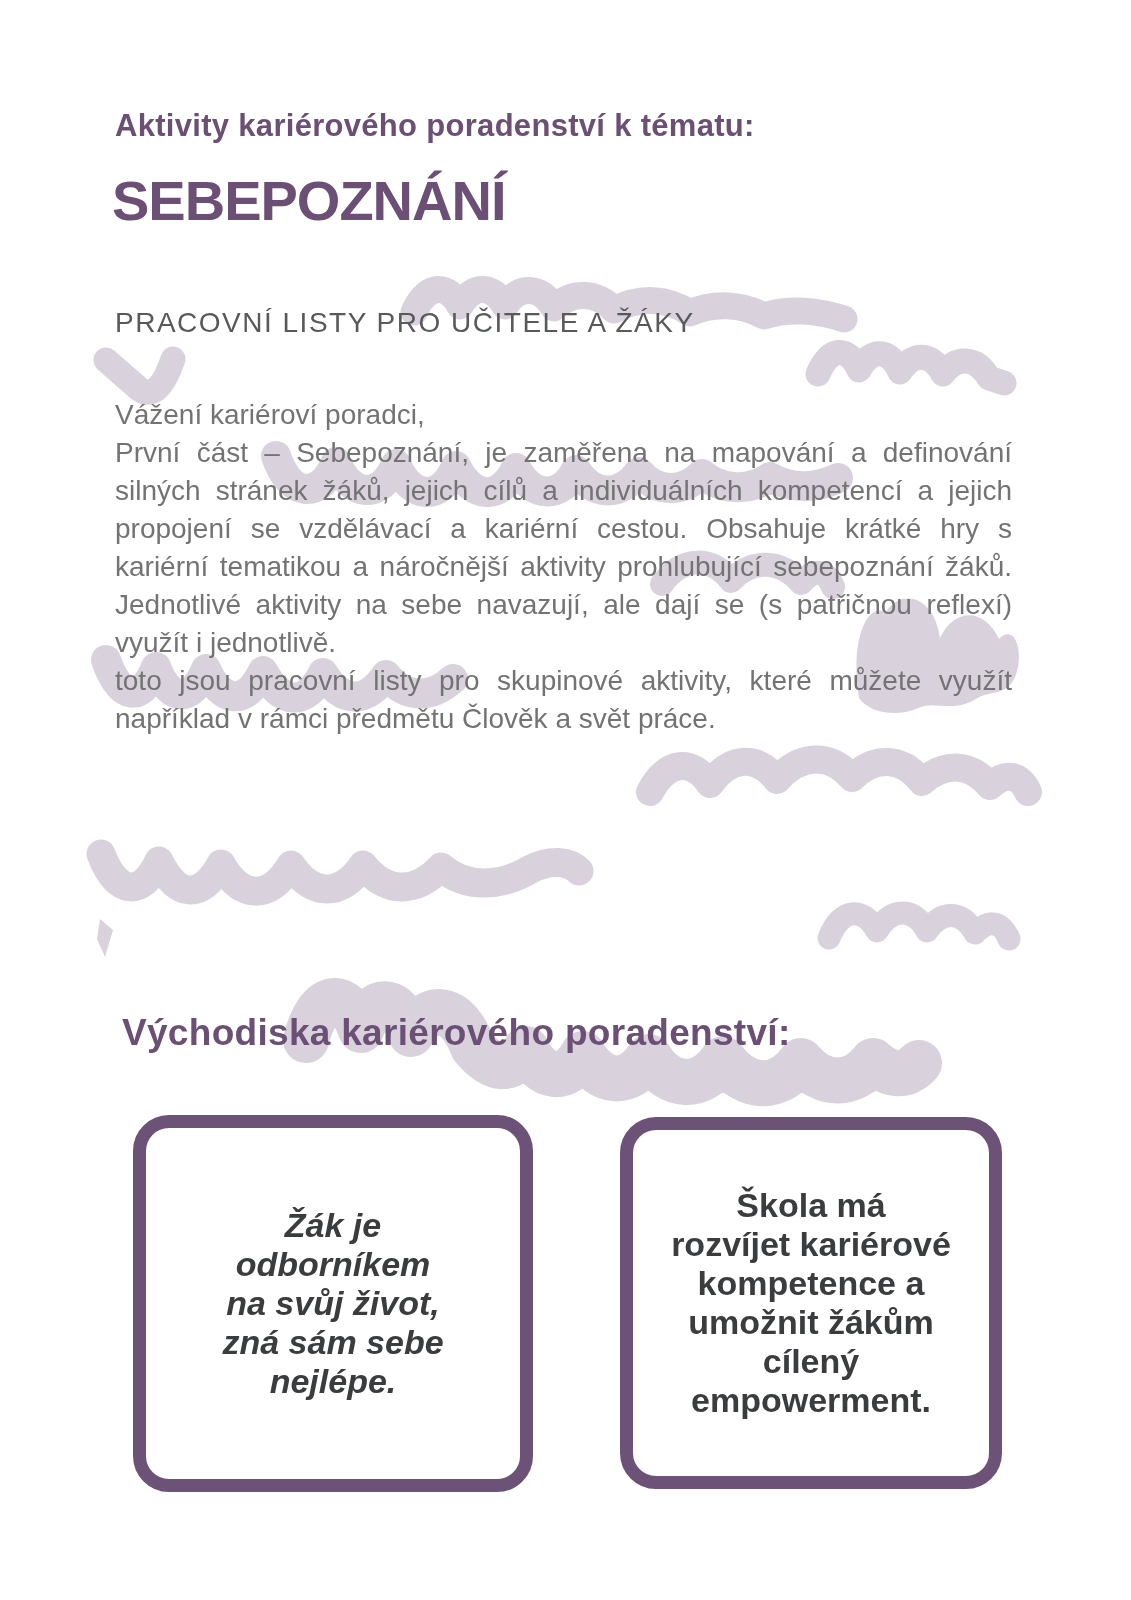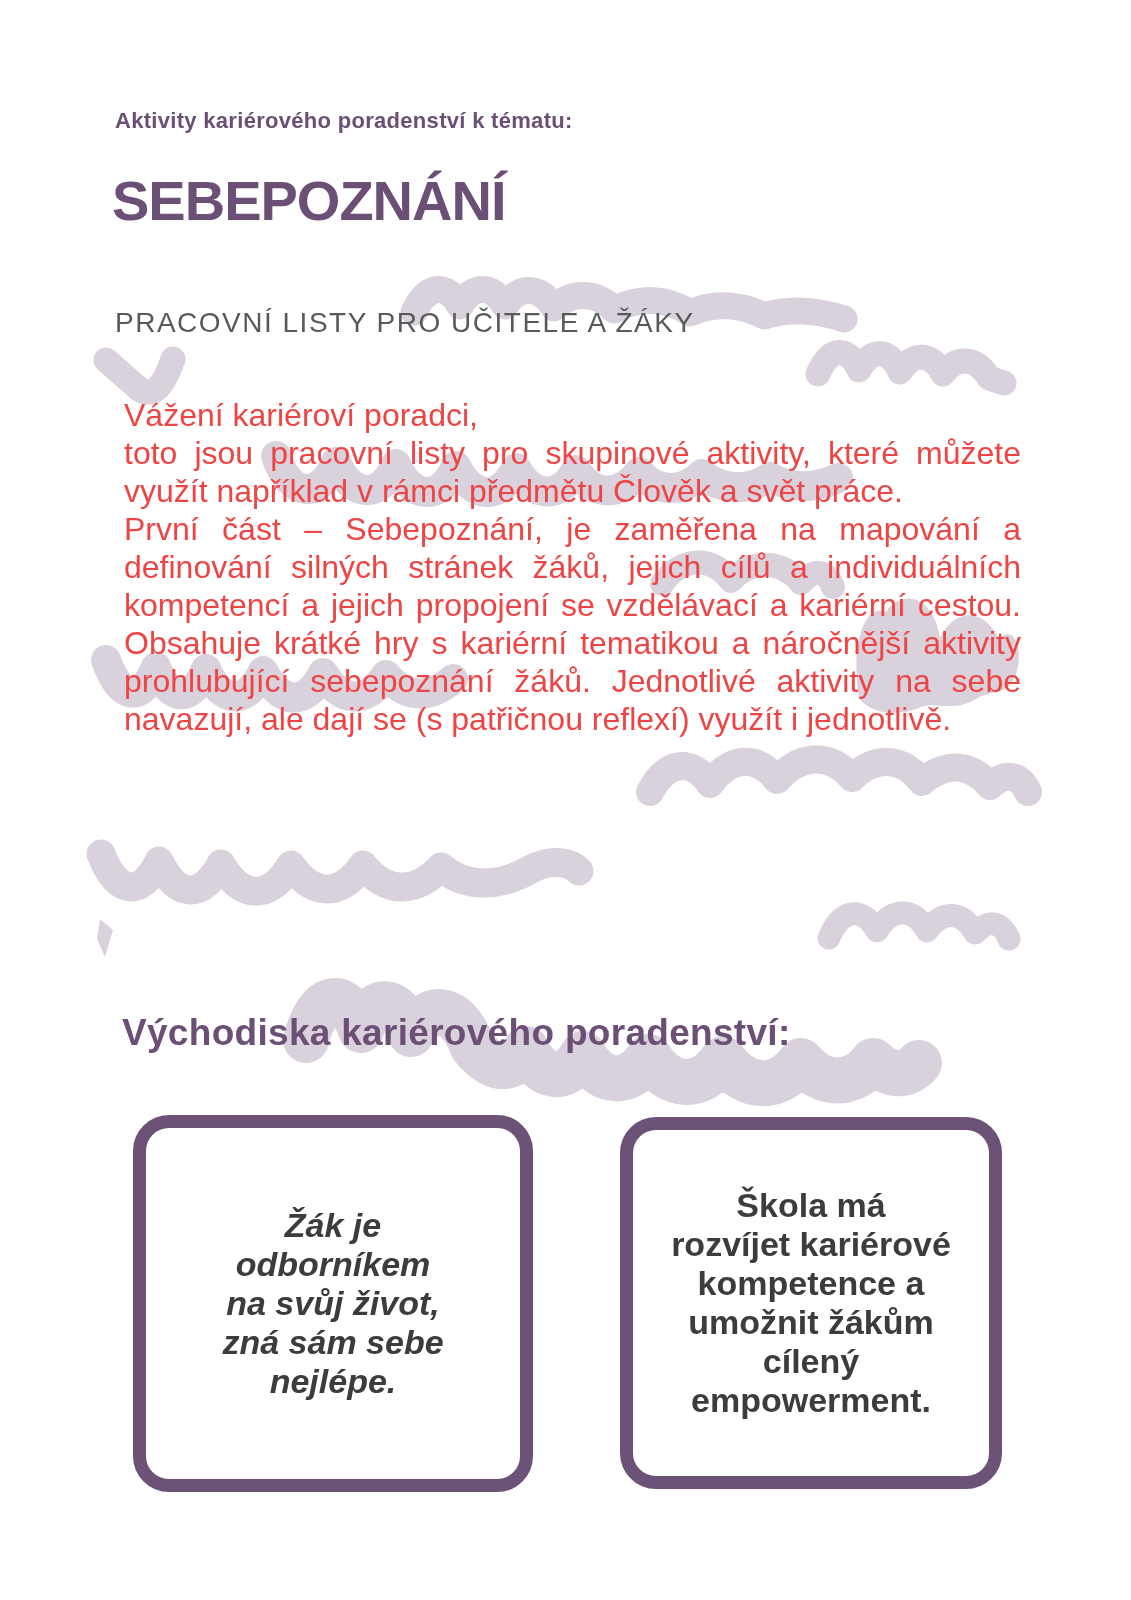--- a/index.html
+++ b/index.html
@@ -15,21 +15,21 @@
   .decor {
     position: absolute;
     left: 0; top: 0;
     z-index: 0;
   }
   .content { position: absolute; left:0; top:0; width:100%; height:100%; z-index: 1; }
 
   .header-label {
     position: absolute;
     left: 115px; top: 108px;
-    font-size: 22px;
+    font-size: 31px;
     font-weight: 700;
     color: #6b4f75;
     letter-spacing: 0.3px;
   }
   .page-title {
     position: absolute;
     left: 112px; top: 168px;
     font-size: 56px;
     font-weight: 700;
     color: #6b4f75;
@@ -54,25 +54,25 @@
     color: #333033;
     letter-spacing: 0.5px;
     line-height: 26px;
   }
   .logo-text.l1 { top: 84px; }
   .logo-text.l2 { top: 111px; }
 
   
   .body-text {
     position: absolute;
-    left: 124px; top: 396px;
+    left: 115px; top: 396px;
     width: 897px;
-    font-size: 32px;
+    font-size: 28px;
     line-height: 38px;
-    color: #ef4444;
+    color: #737373;
   }
   .body-text p { margin: 0; text-align: justify; }
   .body-text p.sal { text-align: left; }
 
   .section-heading {
     position: absolute;
     left: 122px; top: 1012px;
     font-size: 37px;
     font-weight: 700;
     color: #6b4f75;
@@ -124,22 +124,22 @@
 
     <div class="header-label">Aktivity kariérového poradenství k tématu:</div>
 
     <div class="page-title">SEBEPOZNÁNÍ</div>
 
     <div class="page-subtitle">PRACOVNÍ LISTY PRO UČITELE A ŽÁKY</div>
 
 
     <div class="body-text">
       <p class="sal">Vážení kariéroví poradci,</p>
+      <p>První část – Sebepoznání, je zaměřena na mapování a definování silných stránek žáků, jejich cílů a individuálních kompetencí a jejich propojení se vzdělávací a kariérní cestou. Obsahuje krátké hry s kariérní tematikou a náročnější aktivity prohlubující sebepoznání žáků. Jednotlivé aktivity na sebe navazují, ale dají se (s patřičnou reflexí) využít i jednotlivě.</p>
       <p>toto jsou pracovní listy pro skupinové aktivity, které můžete využít například v rámci předmětu Člověk a svět práce.</p>
-      <p>První část – Sebepoznání, je zaměřena na mapování a definování silných stránek žáků, jejich cílů a individuálních kompetencí a jejich propojení se vzdělávací a kariérní cestou. Obsahuje krátké hry s kariérní tematikou a náročnější aktivity prohlubující sebepoznání žáků. Jednotlivé aktivity na sebe navazují, ale dají se (s patřičnou reflexí) využít i jednotlivě.</p>
     </div>
 
     <div class="section-heading">Východiska kariérového poradenství:</div>
 
     <div class="card c1">
       <span>Žák je
 odborníkem
 na svůj život,
 zná sám sebe
 nejlépe.</span>

